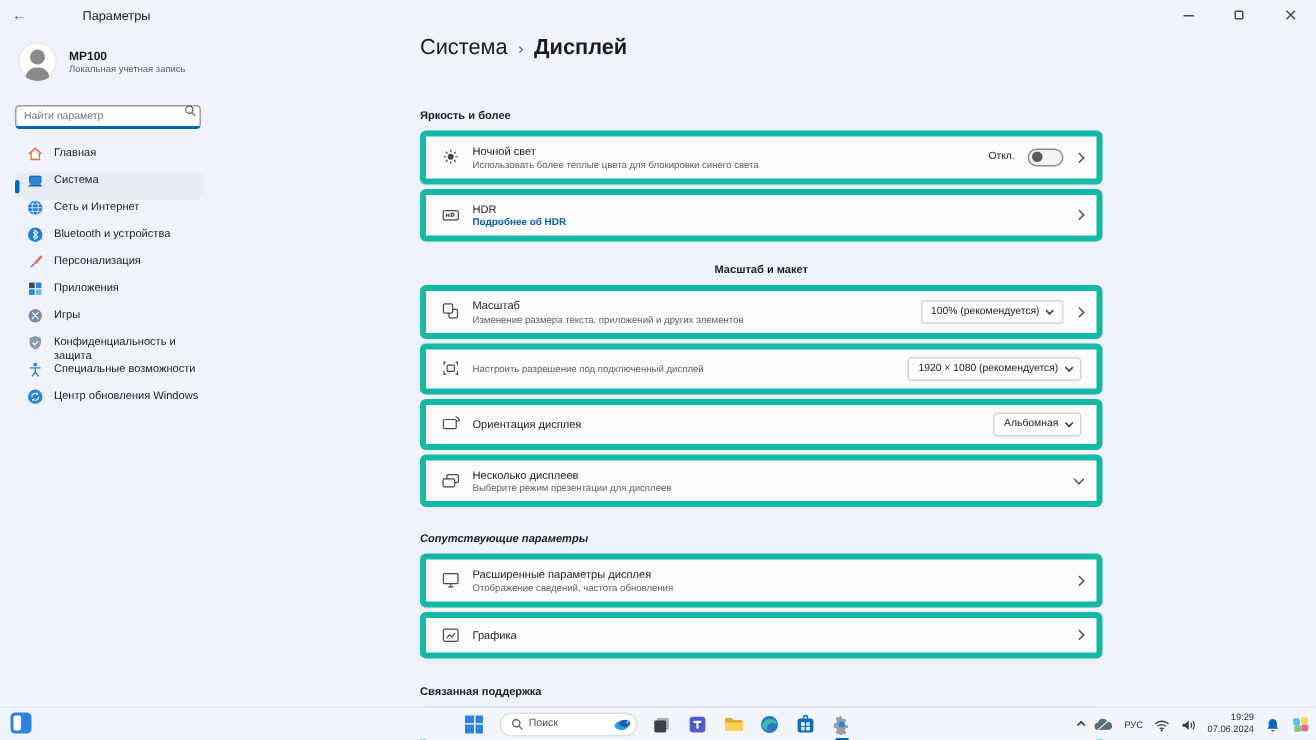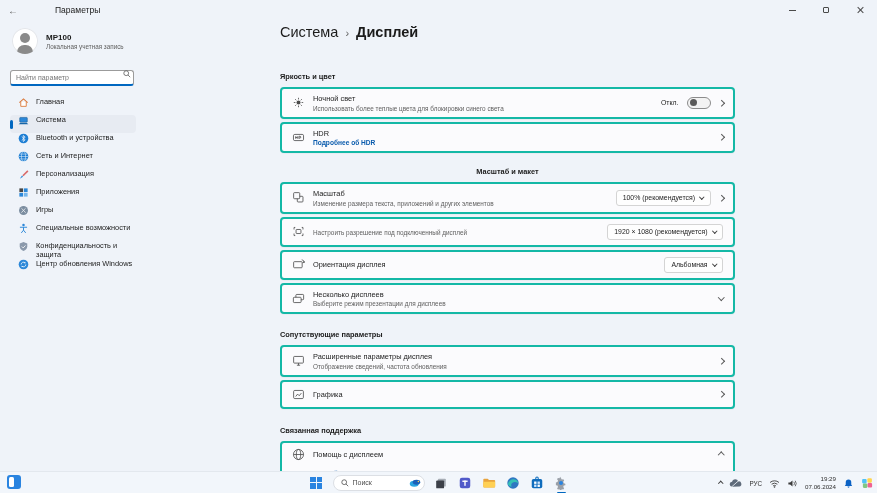--- a/index.html
+++ b/index.html
@@ -39,23 +39,23 @@
   .nav-ic svg { width:11px; height:11px; }
 
   
   .main { position:absolute; left:280px; top:24px; width:455px; }
   .breadcrumb { display:flex; align-items:baseline; gap:7px; font-size:14.5px; height:18px; }
   .bc-parent { color:#1b1b1b; }
   .bc-sep { color:#5f5f5f; font-size:11px; }
   .bc-current { font-weight:700; }
   .sec-label { font-size:7.4px; font-weight:700; margin:30px 0 6px; }
   .sec-label.s2 { margin-top:14px;text-align:center; }
-  .sec-label.s3 { margin-top:16px; }
+  .sec-label.s3 { margin-top:16px;font-style:italic; }
   .sec-label.s4 { margin-top:17px; }
-  .card { background:#fbfbfd; border:2px solid #14b8a6; border-radius:4px; margin-bottom:3px;
+  .card { background:#fbfbfd; border:4px solid #14b8a6; border-radius:4px; margin-bottom:3px;
     min-height:29px; display:flex; align-items:center; padding:5px 10px 5px 8px; box-shadow:0 0.5px 1px rgba(0,0,0,.03); }
   .card.col { display:block; padding-bottom:0; height:70px; }
   .crow { display:flex; align-items:center; width:100%; }
   .cic { width:13px; height:13px; margin:0 8px 0 2px; flex:0 0 13px; display:flex; }
   .cic svg { width:13px; height:13px; stroke:#4a4a4a; fill:none; stroke-width:1; }
   .ctext { flex:1; min-width:0; }
   .ctitle { font-size:7.4px; color:#1b1b1b; }
   .cdesc { font-size:6.4px; color:#616161; margin-top:1.5px; }
   .clink { font-size:6.6px; font-weight:700; color:#0b5cad; margin-top:1.5px; }
   .cright { display:flex; align-items:center; gap:8px; }
@@ -146,34 +146,34 @@
             <rect x="2.5" y="3.5" width="11" height="7" rx="1" fill="#2b87d8" stroke="#15568c" stroke-width="0.8"></rect>
             <path d="M1 13.5h14l-2-2H3z" fill="#1565a8"></path>
           </svg>
         </span>
       <span>Система</span>
     </div>
     <div class="nav-item">
       <span class="nav-ic">
           <svg viewBox="0 0 16 16">
             <circle cx="8" cy="8" r="7" fill="#1f7fd4"></circle>
-            <path d="M5.8 5.2l4.6 5-2.7 2.2v-8.8l2.7 2.2-4.6 5" stroke="#fff" stroke-width="1" fill="none"></path>
-          </svg>
-        </span>
-      <span>Bluetooth и устройства</span>
-    </div>
-    <div class="nav-item">
-      <span class="nav-ic">
-          <svg viewBox="0 0 16 16">
-            <circle cx="8" cy="8" r="7" fill="#1f7fd4"></circle>
             <ellipse cx="8" cy="8" rx="3" ry="7" fill="none" stroke="#fff" stroke-width="0.7"></ellipse>
             <path d="M1.3 8h13.4M2.3 4.5h11.4M2.3 11.5h11.4" stroke="#fff" stroke-width="0.7"></path>
           </svg>
         </span>
       <span>Сеть и Интернет</span>
+    </div>
+    <div class="nav-item">
+      <span class="nav-ic">
+          <svg viewBox="0 0 16 16">
+            <circle cx="8" cy="8" r="7" fill="#1f7fd4"></circle>
+            <path d="M5.8 5.2l4.6 5-2.7 2.2v-8.8l2.7 2.2-4.6 5" stroke="#fff" stroke-width="1" fill="none"></path>
+          </svg>
+        </span>
+      <span>Bluetooth и устройства</span>
     </div>
     <div class="nav-item">
       <span class="nav-ic">
           <svg viewBox="0 0 16 16">
             <path d="M13.5 1.8l-7.2 7.2 1.7 1.7 7.2-7.2z" fill="#d96a6a"></path>
             <path d="M5.8 9.6L2.6 14l4.8-2.8z" fill="#2b87d8"></path>
           </svg>
         </span>
       <span>Персонализация</span>
     </div>
@@ -193,34 +193,34 @@
           <svg viewBox="0 0 16 16">
             <circle cx="8" cy="8" r="6.5" fill="#7b8da0"></circle>
             <path d="M5 4.8c2.2 1.7 4.4 4.5 6 6.4M11 4.8c-2.2 1.7-4.4 4.5-6 6.4" stroke="#fff" stroke-width="1" fill="none"></path>
           </svg>
         </span>
       <span>Игры</span>
     </div>
     <div class="nav-item">
       <span class="nav-ic">
           <svg viewBox="0 0 16 16">
+            <path d="M8 1.5l5.5 2v4.3c0 3.6-2.5 5.9-5.5 6.8-3-.9-5.5-3.2-5.5-6.8V3.5z" fill="#8b99ab"></path>
+            <path d="M5.5 8l2 2 3.4-3.5" stroke="#fff" stroke-width="1.2" fill="none"></path>
+          </svg>
+        </span>
+      <span>Конфиденциальность и защита</span>
+    </div>
+    <div class="nav-item">
+      <span class="nav-ic">
+          <svg viewBox="0 0 16 16">
             <circle cx="8" cy="3" r="1.8" fill="#2b87d8"></circle>
             <path d="M2.8 6.2h10.4M8 6.2v4.2M8 10.4l-3.2 4M8 10.4l3.2 4" stroke="#2b87d8" stroke-width="1.4" fill="none"></path>
           </svg>
         </span>
       <span>Специальные возможности</span>
-    </div>
-    <div class="nav-item">
-      <span class="nav-ic">
-          <svg viewBox="0 0 16 16">
-            <path d="M8 1.5l5.5 2v4.3c0 3.6-2.5 5.9-5.5 6.8-3-.9-5.5-3.2-5.5-6.8V3.5z" fill="#8b99ab"></path>
-            <path d="M5.5 8l2 2 3.4-3.5" stroke="#fff" stroke-width="1.2" fill="none"></path>
-          </svg>
-        </span>
-      <span>Конфиденциальность и защита</span>
     </div>
     <div class="nav-item">
       <span class="nav-ic">
           <svg viewBox="0 0 16 16">
             <circle cx="8" cy="8" r="7" fill="#2b87d8"></circle>
             <path d="M4.6 8a3.4 3.4 0 015.9-2.3M11.4 8a3.4 3.4 0 01-5.9 2.3" stroke="#fff" stroke-width="1.1" fill="none"></path>
             <path d="M10.7 3.9v2.1H8.6zM5.3 12.1V10h2.1z" fill="#fff"></path>
           </svg>
         </span>
       <span>Центр обновления Windows</span>
@@ -228,21 +228,21 @@
   </div>
 </div>
 
 <div class="main">
   <div class="breadcrumb">
     <span class="bc-parent">Система</span>
     <span class="bc-sep">›</span>
     <span class="bc-current">Дисплей</span>
   </div>
 
-  <div class="sec-label">Яркость и цвет</div>
+  <div class="sec-label">Яркость и более</div>
 
   <div class="card">
     <span class="cic">
         <svg viewBox="0 0 16 16">
           <circle cx="8" cy="8" r="2.4" fill="#4a4a4a" stroke="none"></circle>
           <path d="M8 2.2v2M8 11.8v2M2.2 8h2M11.8 8h2M3.9 3.9l1.4 1.4M10.7 10.7l1.4 1.4M12.1 3.9l-1.4 1.4M3.9 12.1l1.4-1.4"></path>
         </svg>
       </span>
     <div class="ctext">
       <div class="ctitle">Ночной свет</div>

